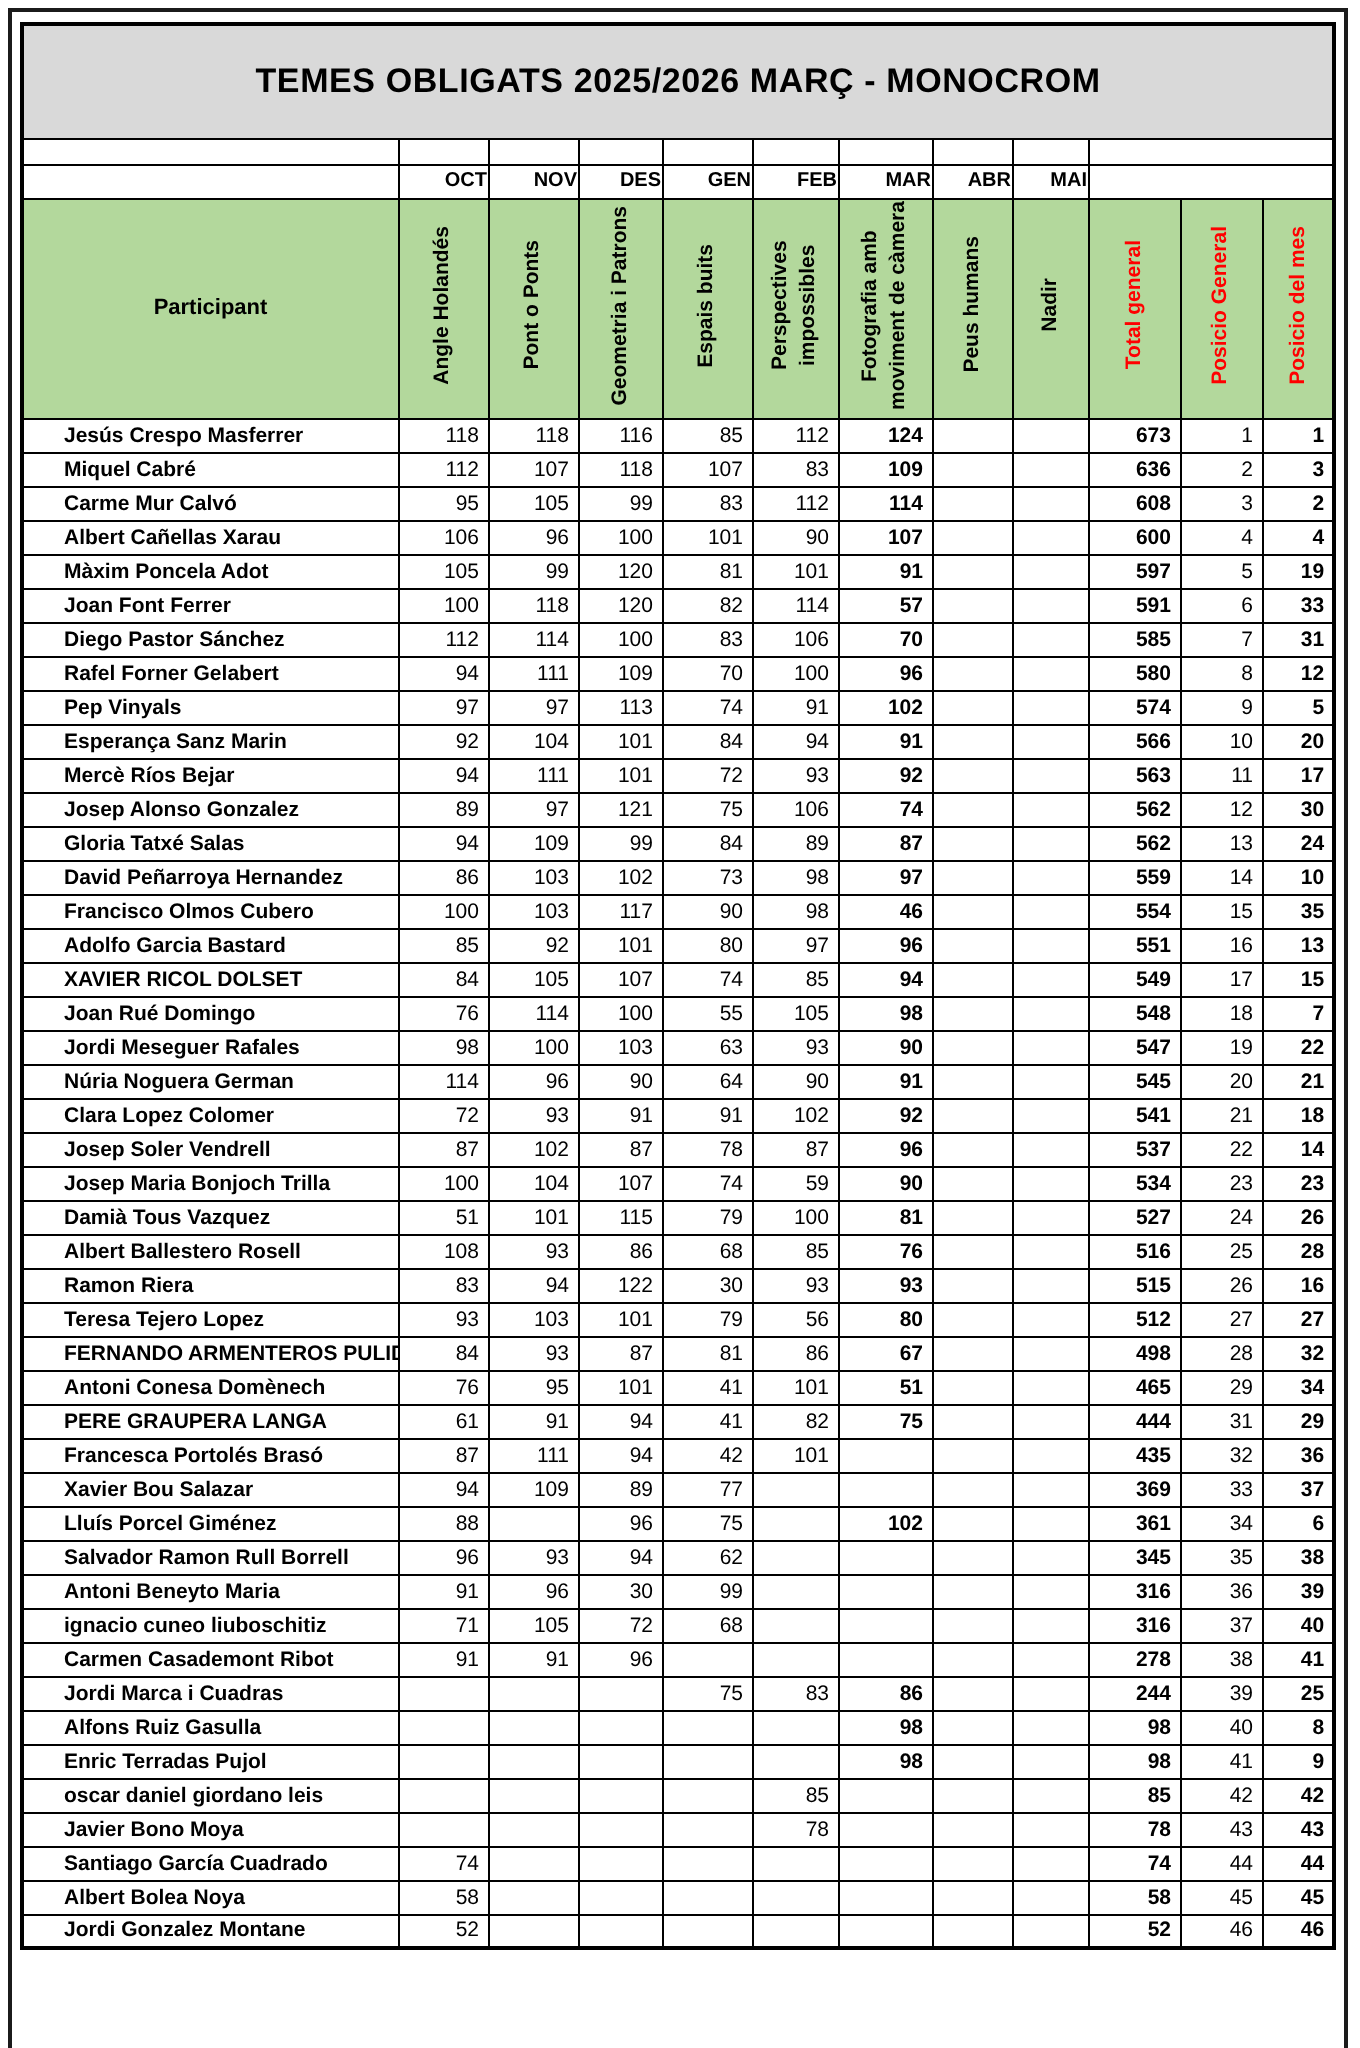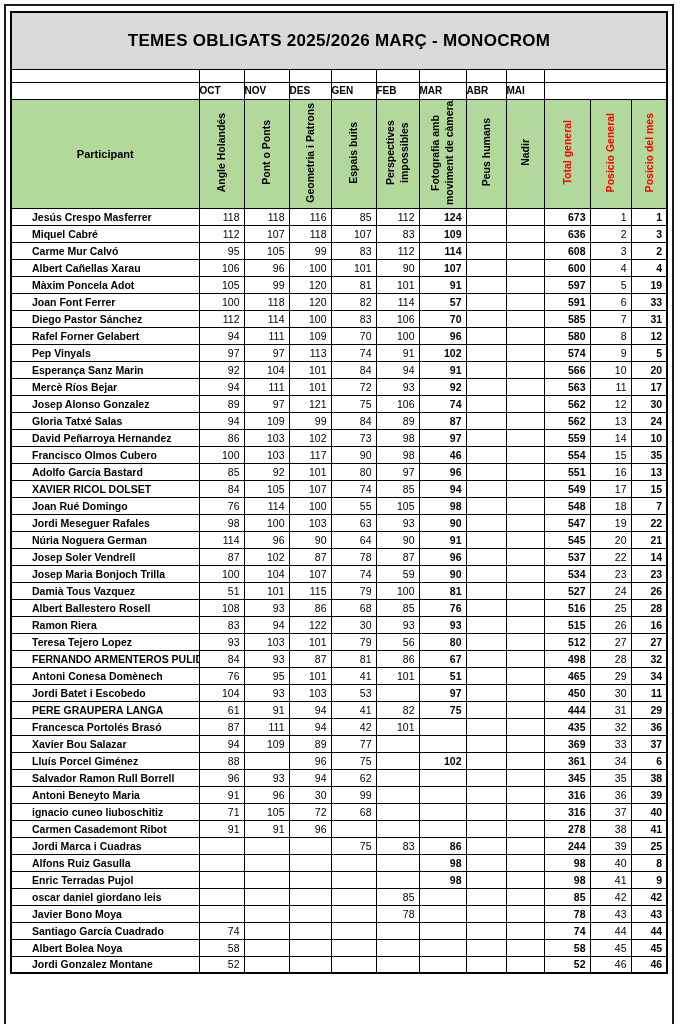--- a/index.html
+++ b/index.html
@@ -18,21 +18,21 @@
     border-collapse:collapse; table-layout:fixed;
     border:2px solid var(--line);
   }
   td { border:1px solid var(--line); padding:0; box-sizing:border-box; overflow:hidden; }
   .title-cell {
     height:57px; background:var(--grey); text-align:center; vertical-align:middle;
     font-weight:bold; font-size:17px; letter-spacing:0.3px;
   }
   .blank-row td { height:13px; background:#fff; }
   .months-row td { height:17px; background:#fff; }
-  .month-cell { background:var(--green); font-weight:bold; font-size:10px; text-align:left; vertical-align:middle; }
+  .month-cell { background:var(--green); font-weight:bold; font-size:10px; text-align:right; vertical-align:middle; }
   .header-row td { height:108px; background:var(--green); text-align:center; vertical-align:middle; }
   .p-head { font-weight:bold; font-size:11px; }
   .vtext {
     display:inline-block; writing-mode:vertical-rl; transform:rotate(180deg);
     font-weight:bold; font-size:10.5px; line-height:1.35; max-height:112px;
     white-space:normal;
   }
   .red .vtext { color:var(--red); }
   tbody td { height:17px; font-size:10.5px; background:#fff; }
   .name-cell { font-weight:bold; text-align:left; padding-left:20px; white-space:nowrap; }
@@ -377,20 +377,34 @@
         <td class="num">64</td>
         <td class="num">90</td>
         <td class="num bold">91</td>
         <td class="num"></td>
         <td class="num"></td>
         <td class="num bold">545</td>
         <td class="num">20</td>
         <td class="num bold">21</td>
       </tr>
       <tr>
+        <td class="name-cell">Clara Lopez Colomer</td>
+        <td class="num">72</td>
+        <td class="num">93</td>
+        <td class="num">91</td>
+        <td class="num">91</td>
+        <td class="num">102</td>
+        <td class="num bold">92</td>
+        <td class="num"></td>
+        <td class="num"></td>
+        <td class="num bold">541</td>
+        <td class="num">21</td>
+        <td class="num bold">18</td>
+      </tr>
+      <tr>
         <td class="name-cell">Josep Soler Vendrell</td>
         <td class="num">87</td>
         <td class="num">102</td>
         <td class="num">87</td>
         <td class="num">78</td>
         <td class="num">87</td>
         <td class="num bold">96</td>
         <td class="num"></td>
         <td class="num"></td>
         <td class="num bold">537</td>
@@ -489,34 +503,20 @@
         <td class="num">41</td>
         <td class="num">101</td>
         <td class="num bold">51</td>
         <td class="num"></td>
         <td class="num"></td>
         <td class="num bold">465</td>
         <td class="num">29</td>
         <td class="num bold">34</td>
       </tr>
       <tr>
-        <td class="name-cell">Jordi Batet i Escobedo</td>
-        <td class="num">104</td>
-        <td class="num">93</td>
-        <td class="num">103</td>
-        <td class="num">53</td>
-        <td class="num"></td>
-        <td class="num bold">97</td>
-        <td class="num"></td>
-        <td class="num"></td>
-        <td class="num bold">450</td>
-        <td class="num">30</td>
-        <td class="num bold">11</td>
-      </tr>
-      <tr>
         <td class="name-cell">PERE GRAUPERA LANGA</td>
         <td class="num">61</td>
         <td class="num">91</td>
         <td class="num">94</td>
         <td class="num">41</td>
         <td class="num">82</td>
         <td class="num bold">75</td>
         <td class="num"></td>
         <td class="num"></td>
         <td class="num bold">444</td>

